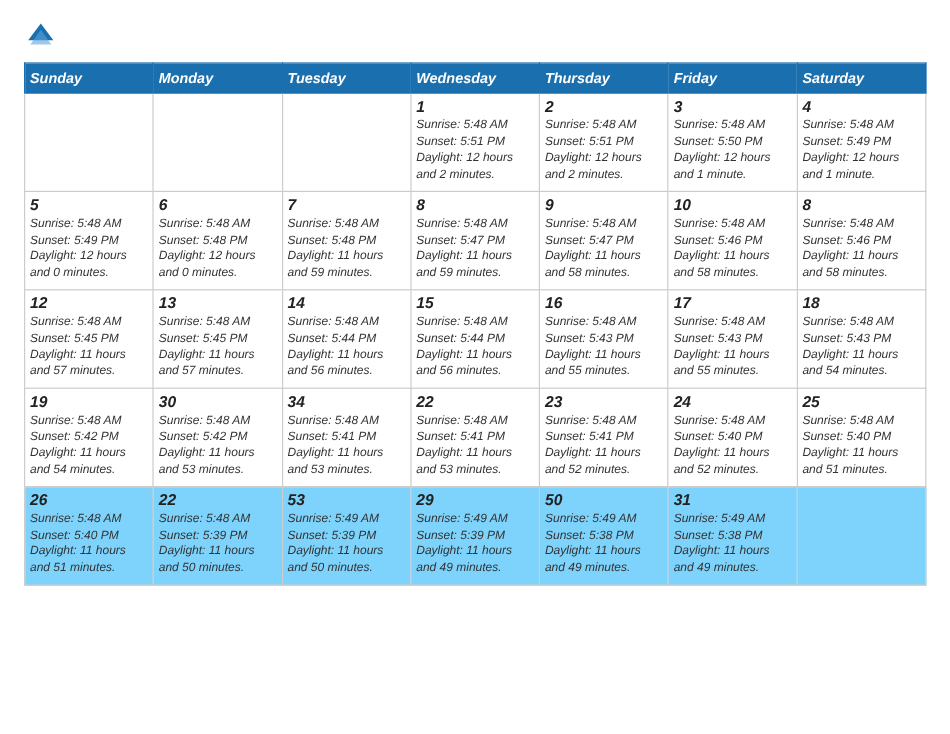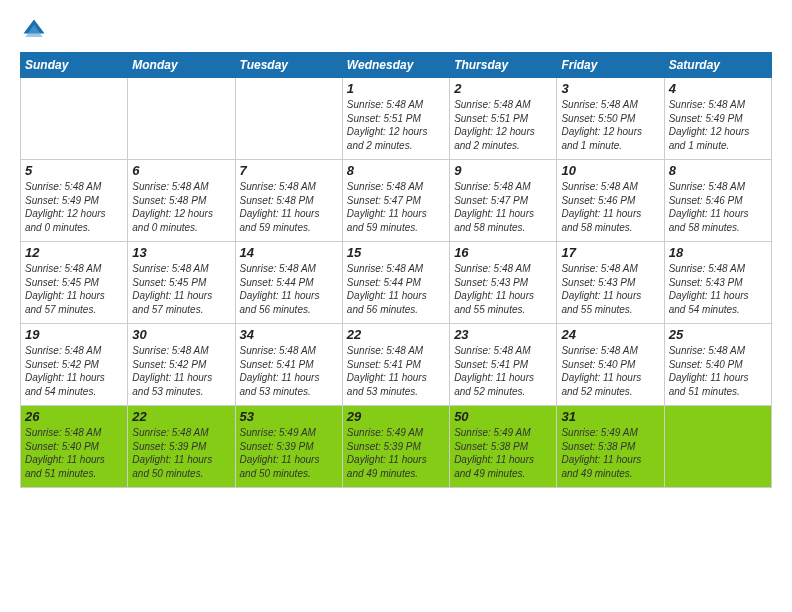--- a/index.html
+++ b/index.html
@@ -77,21 +77,21 @@
     .calendar td {
       border: 1px solid #ccc;
       vertical-align: top;
       padding: 3px 4px;
       font-size: 10px;
       color: #333;
       height: 82px;
       background: #fff;
     }
     .calendar tr:last-child td {
-      background: #84cc16;
+      background: #7dd3fc;
     }
     .day-number {
       font-size: 13px;
       font-weight: bold;
       color: #222;
       display: block;
       margin-bottom: 2px;
     }
     .day-info {
       font-size: 10px;

